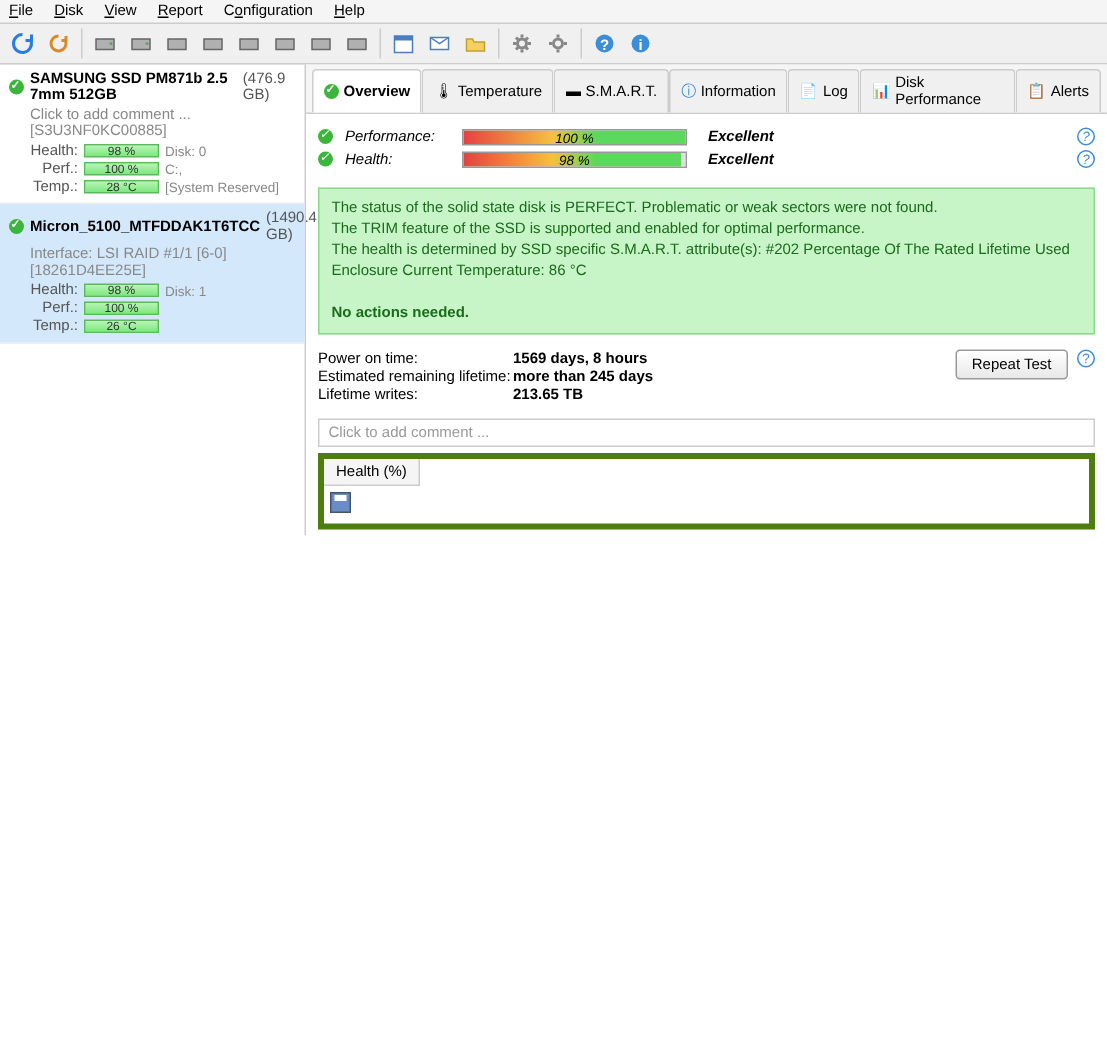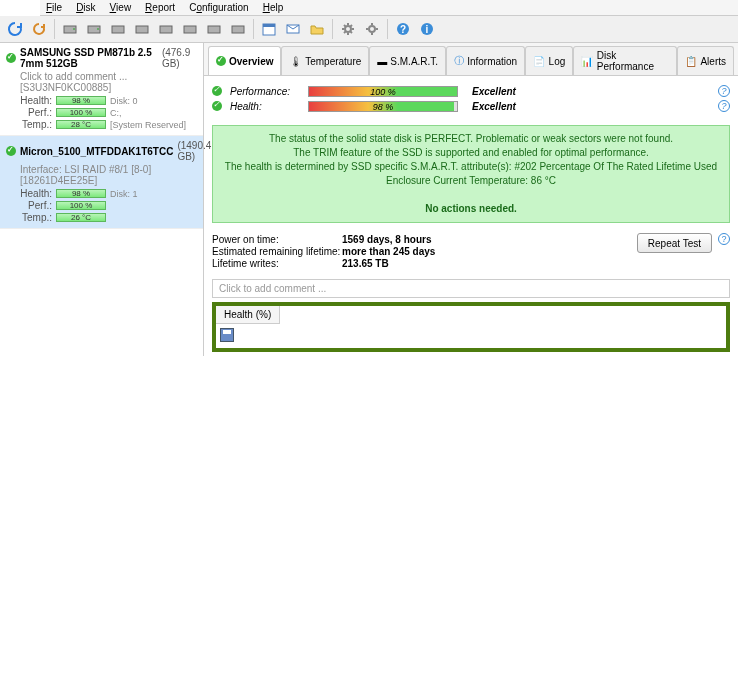--- a/index.html
+++ b/index.html
@@ -1,17 +1,17 @@
 <!DOCTYPE html>
 <html><head>
 <meta charset="utf-8">
 <style>
 * { margin: 0; padding: 0; box-sizing: border-box; font-family: Tahoma, Arial, sans-serif; font-size: 10px; }
 body { background: #fff; width: 738px; }
-.menubar { display: flex; gap: 14px; padding: 2px 6px; border-bottom: 1px solid #ccc; background: #f5f5f5; margin-left: 40px; }
+.menubar { display: flex; gap: 14px; padding: 2px 6px; border-bottom: 1px solid #ccc; background: #f5f5f5; }
 .menubar span { cursor: default; }
 .menubar span u { text-decoration: underline; }
 .toolbar { display: flex; gap: 2px; padding: 2px 4px; border-bottom: 1px solid #ccc; background: #f0f0f0; align-items: center; }
 .tb-btn { width: 22px; height: 22px; display: flex; align-items: center; justify-content: center; border: 1px solid transparent; border-radius: 2px; }
 .sep { width: 1px; height: 20px; background: #ccc; margin: 0 2px; }
 .main { display: flex; }
 .sidebar { width: 204px; border-right: 1px solid #ccc; }
 .disk-item { padding: 4px 6px; border-bottom: 1px solid #eee; }
 .disk-item.selected { background: #d4e8fb; }
 .disk-title { font-weight: bold; display: flex; align-items: center; gap: 4px; }
@@ -27,21 +27,21 @@
 .tab { display: flex; align-items: center; gap: 3px; padding: 3px 7px; border: 1px solid #ccc; border-bottom: none; border-radius: 3px 3px 0 0; background: #f0f0f0; cursor: default; }
 .tab.active { background: #fff; font-weight: bold; }
 .metrics { padding: 6px 8px; font-style: italic; }
 .metric-row { display: flex; align-items: center; gap: 8px; margin: 3px 0; }
 .metric-label { width: 70px; }
 .big-bar { width: 150px; height: 11px; border: 1px solid #999; position: relative; background: linear-gradient(90deg, #e84040 0%, #f5c040 40%, #5cd85c 60%, #5cd85c 100%); }
 .big-bar-fill { position: absolute; right: 0; top: 0; bottom: 0; background: #e0e0e0; }
 .big-bar-text { position: absolute; width: 100%; text-align: center; font-size: 9px; line-height: 11px; color: #000; }
 .metric-status { font-weight: bold; margin-left: 6px; }
 .help-icon { margin-left: auto; color: #3b8dd8; border: 1px solid #3b8dd8; border-radius: 50%; width: 12px; height: 12px; text-align: center; line-height: 10px; font-size: 9px; }
-.status-box { margin: 4px 8px; padding: 6px 8px; background: #c8f5c8; border: 1px solid #8cd88c; color: #1a6b1a; line-height: 1.4; text-align: center; }
+.status-box { margin: 4px 8px; padding: 6px 8px; background: #c8f5c8; border: 1px solid #8cd88c; color: #1a6b1a; line-height: 1.4; }
 .status-box .bold { font-weight: bold; }
 .info-block { padding: 6px 8px; display: flex; }
 .info-left { flex: 1; }
 .info-row { display: flex; margin: 1px 0; }
 .info-label { width: 130px; }
 .repeat-btn { padding: 2px 10px; border: 1px solid #999; border-radius: 3px; background: linear-gradient(#fff,#e8e8e8); height: 20px; align-self: flex-start; }
 .comment-box { margin: 3px 8px; border: 1px solid #ccc; padding: 3px 6px; color: #999; }
 .chart-area { margin: 4px 8px; border: 4px solid #4d7c0f; }
 .chart-tab { padding: 3px 8px; border-bottom: 1px solid #ccc; background: #f5f5f5; display: inline-block; border-right: 1px solid #ccc; }
 .chart-body { padding: 4px; }
@@ -189,21 +189,21 @@
           <span class="bar">28 °C</span>
           <span class="stat-val">[System Reserved]</span>
         </div>
     </div>
     <div class="disk-item selected">
       <div class="disk-title">
           <span class="chk"></span>
           <span>Micron_5100_MTFDDAK1T6TCC</span> 
           <span class="disk-cap">(1490.4 GB)</span>
         </div>
-      <div class="disk-sub"><span>Interface: LSI  RAID #8/1 [8-0]</span> <span class="serial">[18261D4EE25E]</span></div>
+      <div class="disk-sub"><span>Interface: LSI  RAID #1/1 [6-0]</span> <span class="serial">[18261D4EE25E]</span></div>
       <div class="stat-row">
           <span class="stat-label">Health:</span>
           <span class="bar">98 %</span>
           <span class="stat-val">Disk: 1</span>
         </div>
       <div class="stat-row">
           <span class="stat-label">Perf.:</span>
           <span class="bar">100 %</span>
           <span class="stat-val"></span>
         </div>

